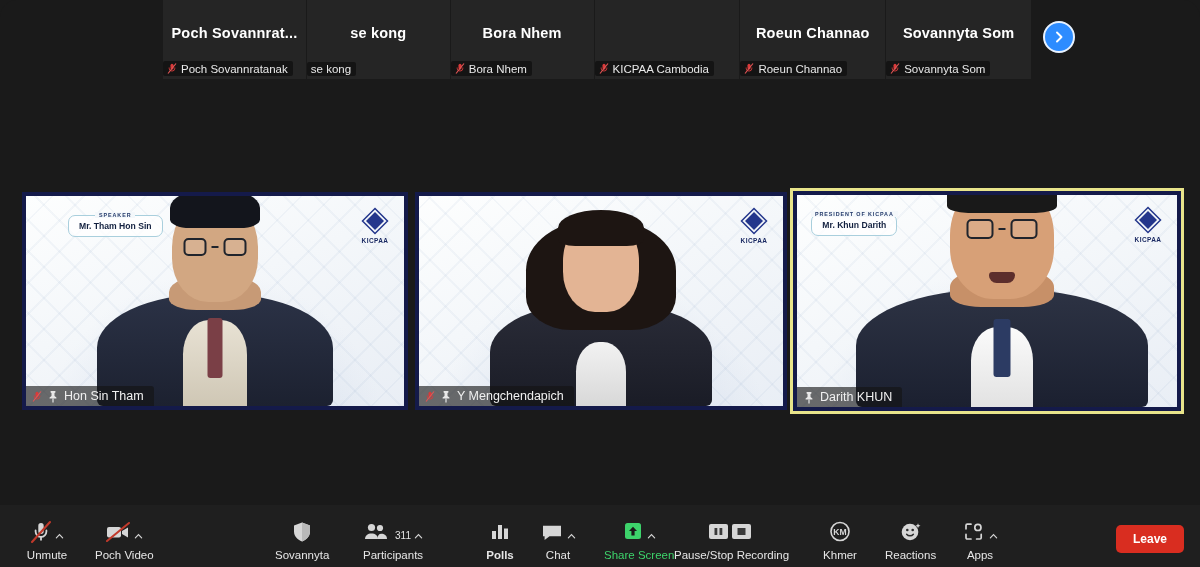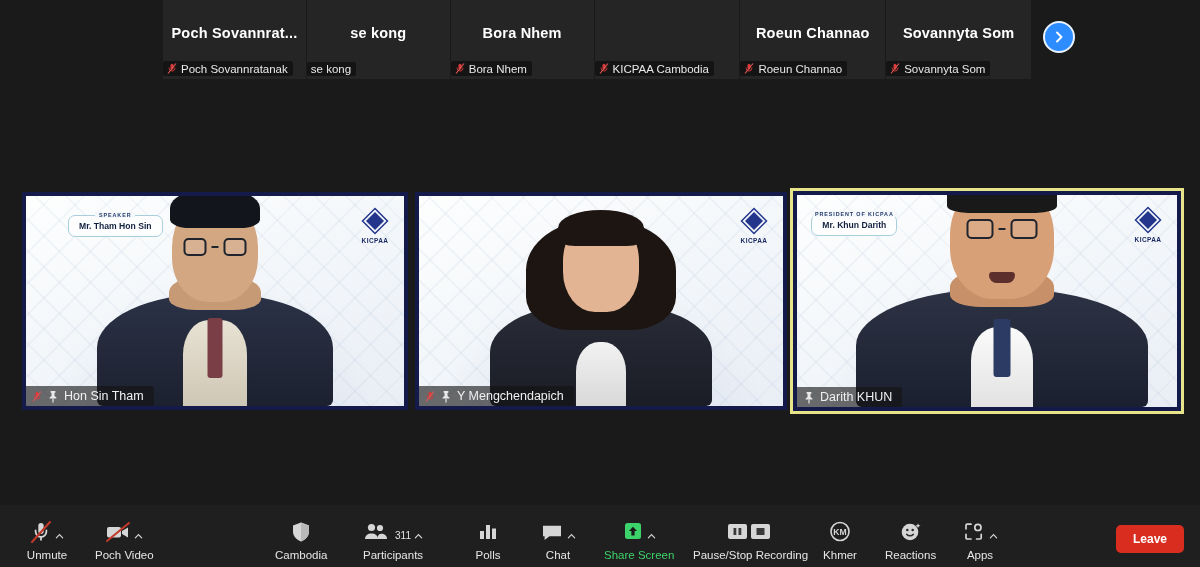--- a/index.html
+++ b/index.html
@@ -394,40 +394,40 @@
       <span class="tb-label">Poch Video</span>
     </div>
 
     <div class="tb-item" style="left:275px;">
       <div class="tb-icon-row">
         <svg width="22" height="24" viewBox="0 0 22 24">
           <path d="M11 2.5 19 5.4v6.1c0 4.6-3.3 8.2-8 10-4.7-1.8-8-5.4-8-10V5.4z" fill="#d6d6d6"></path>
           <path d="M11 2.5 19 5.4v6.1c0 4.6-3.3 8.2-8 10z" fill="#b9b9b9"></path>
         </svg>
       </div>
-      <span class="tb-label">Cambodia</span>
+      <span class="tb-label">Sovannyta</span>
     </div>
 
     <div class="tb-item" style="left:363px;">
       <div class="tb-icon-row">
         <svg width="26" height="24" viewBox="0 0 26 24">
           <circle cx="8.5" cy="7.5" r="3.6" fill="#d6d6d6"></circle>
           <circle cx="17" cy="8" r="3.1" fill="#d6d6d6"></circle>
           <path d="M2 19c0-3.6 2.9-5.6 6.5-5.6s6.5 2 6.5 5.6z" fill="#d6d6d6"></path>
           <path d="M14.5 19c0-3.2 1.2-5.2 4-5.2 2.6 0 5.5 1.4 5.5 5.2z" fill="#d6d6d6"></path>
         </svg>
         <span class="count">311</span>
         <svg class="caret" viewBox="0 0 10 10">
             <polyline points="1.5,6.5 5,3 8.5,6.5" fill="none" stroke="#d6d6d6" stroke-width="1.3" stroke-linecap="round"></polyline>
           </svg>
       </div>
       <span class="tb-label">Participants</span>
     </div>
 
-    <div class="tb-item" style="left:466px;">
+    <div class="tb-item" style="left:478px;font-weight:bold;">
       <div class="tb-icon-row">
         <svg width="22" height="24" viewBox="0 0 22 24">
           <rect x="3" y="11" width="4" height="8" fill="#d6d6d6"></rect>
           <rect x="9" y="5" width="4" height="14" fill="#d6d6d6"></rect>
           <rect x="15" y="8.5" width="4" height="10.5" fill="#d6d6d6"></rect>
         </svg>
       </div>
       <span class="tb-label">Polls</span>
     </div>
 
@@ -449,21 +449,21 @@
           <rect x="3" y="3" width="16" height="16" rx="2.5" fill="#3dd36b"></rect>
           <path d="M11 6.8l4 4.3h-2.4v4.3h-3.2v-4.3H7z" fill="#1a1a1a"></path>
         </svg>
         <svg class="caret" viewBox="0 0 10 10">
             <polyline points="1.5,6.5 5,3 8.5,6.5" fill="none" stroke="#d6d6d6" stroke-width="1.3" stroke-linecap="round"></polyline>
           </svg>
       </div>
       <span class="tb-label green">Share Screen</span>
     </div>
 
-    <div class="tb-item" style="left:693px;">
+    <div class="tb-item" style="left:674px;">
       <div class="tb-icon-row">
         <svg width="50" height="24" viewBox="0 0 50 24">
           <rect x="2" y="4" width="19" height="15" rx="2" fill="#d6d6d6"></rect>
           <rect x="7.5" y="8" width="2.8" height="7" fill="#3a3a3a"></rect>
           <rect x="12.5" y="8" width="2.8" height="7" fill="#3a3a3a"></rect>
           <rect x="25" y="4" width="19" height="15" rx="2" fill="#d6d6d6"></rect>
           <rect x="30.5" y="8" width="8" height="7" fill="#3a3a3a"></rect>
         </svg>
       </div>
       <span class="tb-label">Pause/Stop Recording</span>

